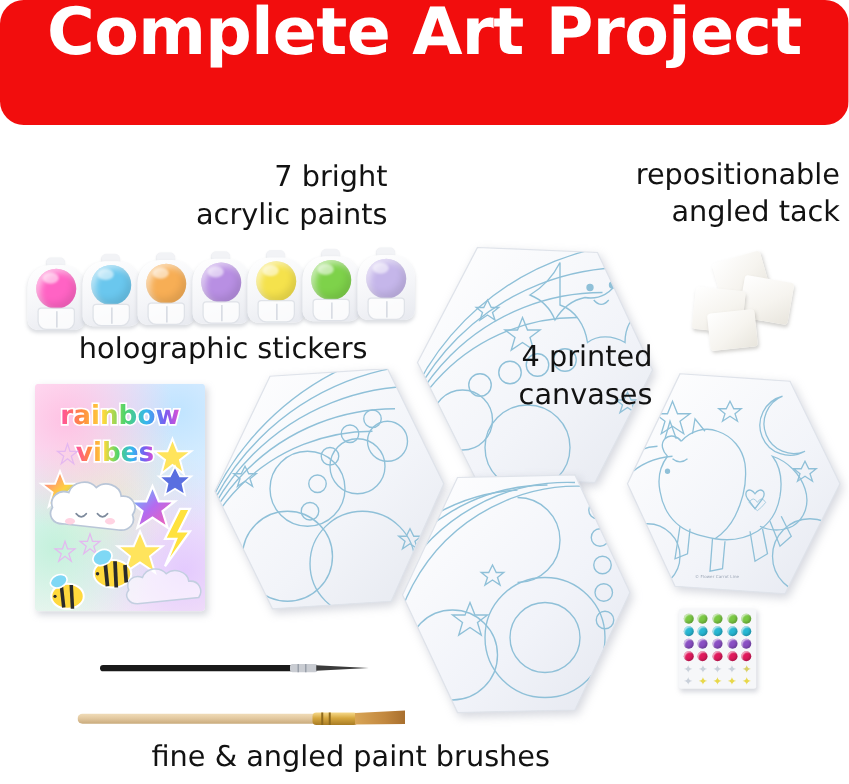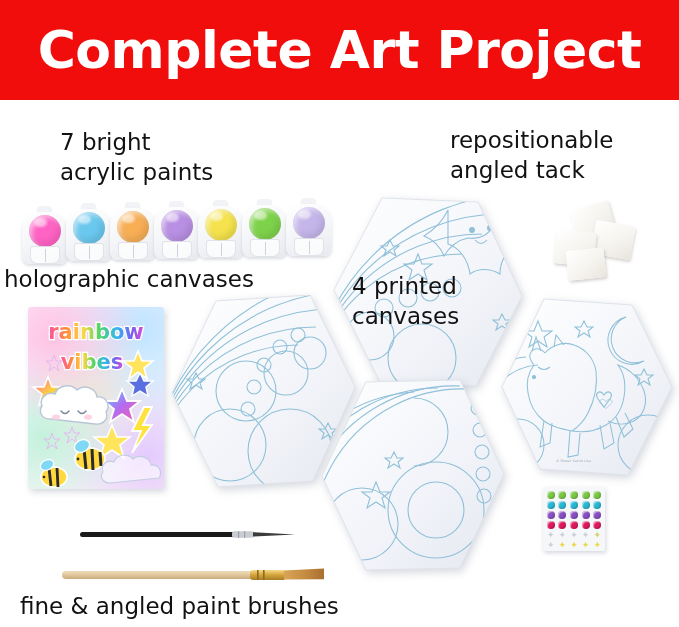--- a/index.html
+++ b/index.html
@@ -19,41 +19,42 @@
   }
 
   
   .banner {
     position: absolute;
     left: 0; top: 0;
     width: 679px;
     height: 100px;
     background: #f20d0d;
     display: flex;
-    align-items: center;
+    align-items: flex-start;
     justify-content: center;
+    border-radius: 19px;
   }
   .banner-title {
     color: #ffffff;
     font-family: "DejaVu Sans", sans-serif;
     font-weight: bold;
     font-size: 52px;
     letter-spacing: -0.5px;
     line-height: 1;
     white-space: nowrap;
   }
 
   
   .label {
     position: absolute;
     color: #121212;
     font-family: "DejaVu Sans", sans-serif;
     font-size: 23px;
     line-height: 1.3;
-    text-align: left;
+    text-align: right;
     white-space: pre-line;
     z-index: 40;
   }
 
   
   .paint-strip {
     position: absolute;
     left: 22px;
     top: 198px;
     width: 310px;
@@ -284,21 +285,21 @@
     </div>
     <div class="pot" style="left:264px; top:0px;">
       <div class="cap"></div>
       <div class="shell"></div>
       <div class="paint" style="background:#c5b6ea;"></div>
       <div class="gloss"></div>
       <div class="base"></div>
     </div>
   </div>
 
-  <div class="label" style="left:4px; top:265px; width:290px;">holographic canvases</div>
+  <div class="label" style="left:4px; top:265px; width:290px;">holographic stickers</div>
 
   <div class="hex" style="left:168px; top:295px; z-index:10;">
     <svg width="190" height="200" viewBox="0 0 190 200">
       <defs>
         <clipPath id="clipL">
           <polygon points="48,6 142,0 187,92 145,186 50,192 4,98"></polygon>
         </clipPath>
         <linearGradient id="surfL" x1="0" y1="0" x2="1" y2="1">
           <stop offset="0%" stop-color="#ffffff"></stop>
           <stop offset="60%" stop-color="#f2f4f9"></stop>

